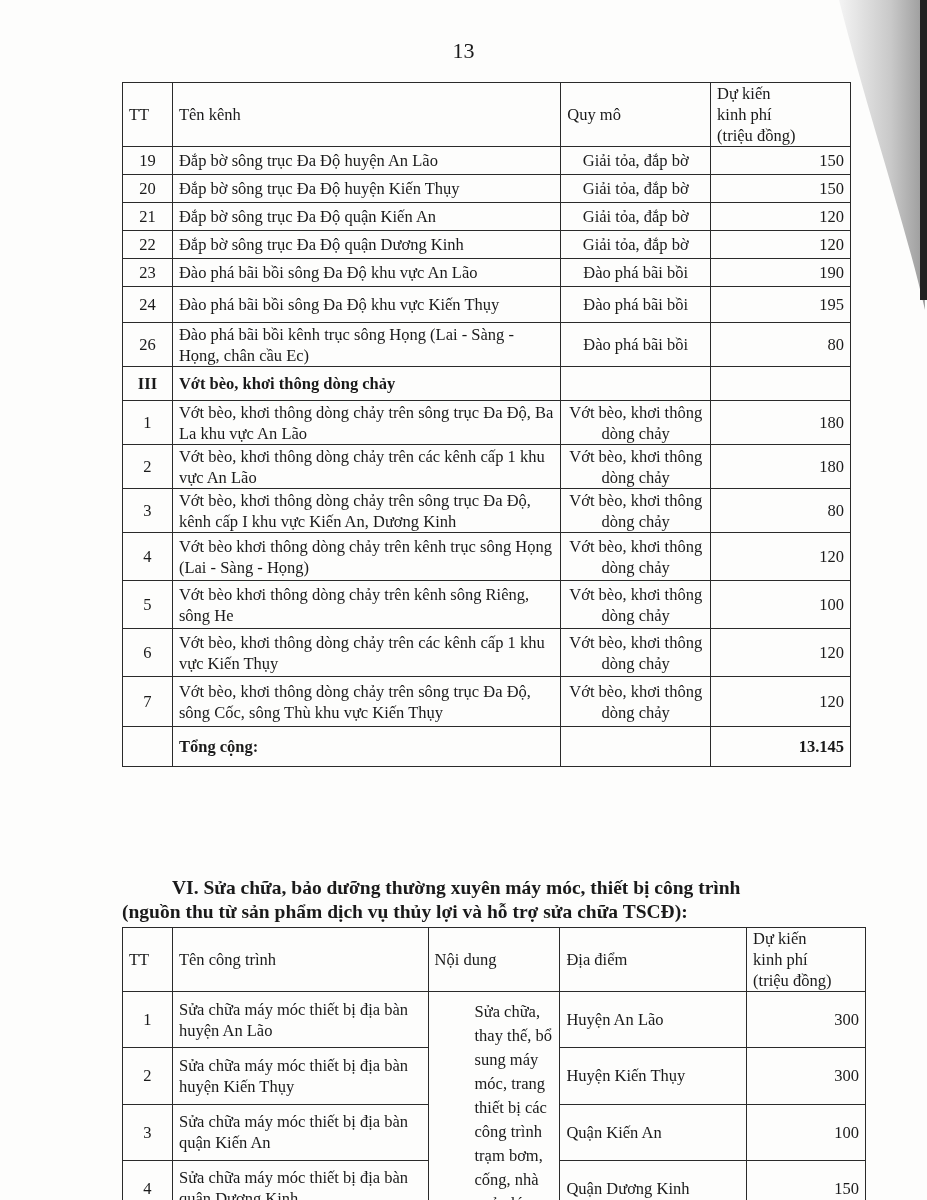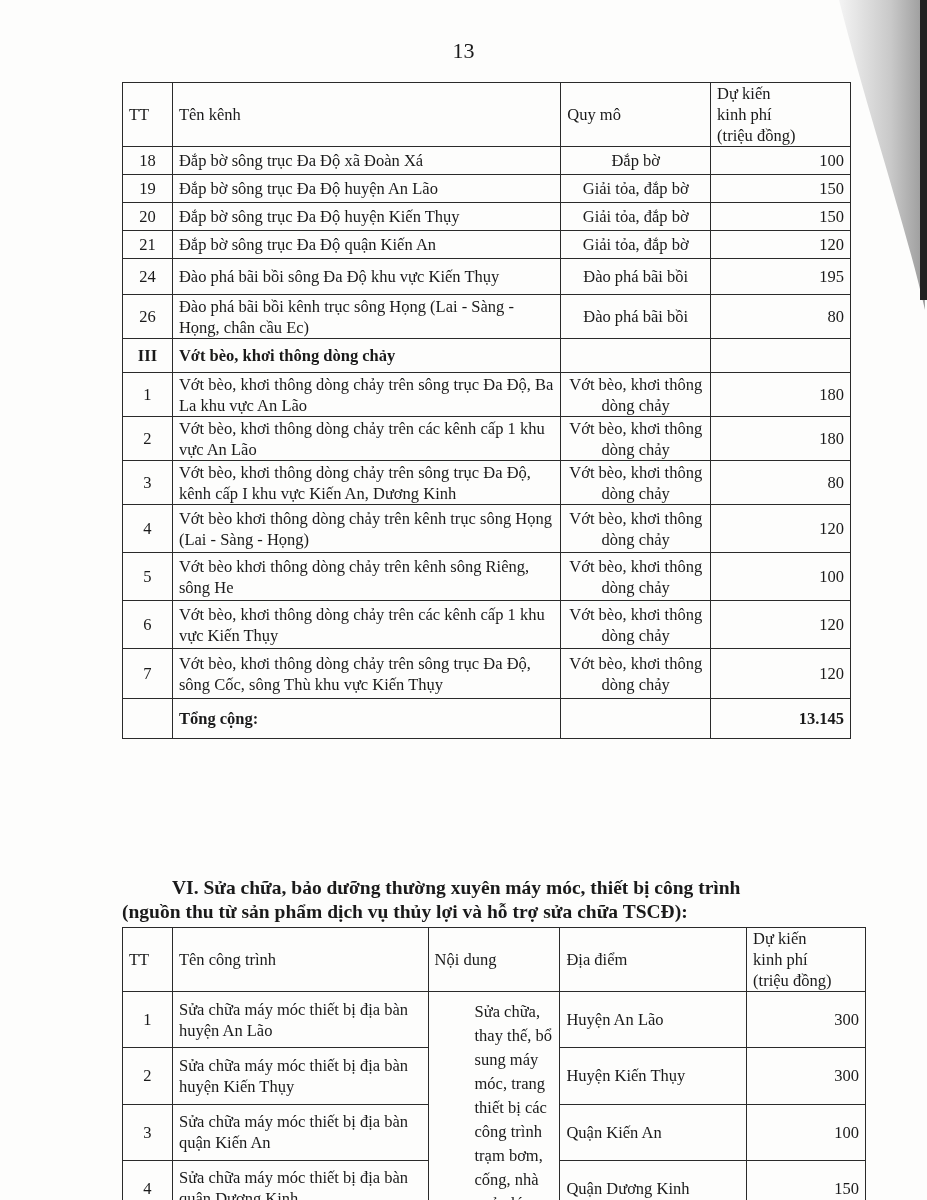--- a/index.html
+++ b/index.html
@@ -74,42 +74,48 @@
       <th>Quy mô</th>
       <th>
         <span class="wrap2">Dự kiến</span>
         <span class="wrap2">kinh phí</span>
         <span class="wrap2">(triệu đồng)</span>
       </th>
     </tr>
   </thead>
   <tbody>
     <tr class="s">
-      <td class="c">18</td>
-      <td>Đắp bờ sông trục Đa Độ xã Đoàn Xá</td>
-      <td class="c">Đắp bờ</td>
-      <td class="r">100</td>
-    </tr>
-    <tr class="s">
       <td class="c">19</td>
       <td>Đắp bờ sông trục Đa Độ huyện An Lão</td>
       <td class="c">Giải tỏa, đắp bờ</td>
       <td class="r">150</td>
     </tr>
     <tr class="s">
       <td class="c">20</td>
       <td>Đắp bờ sông trục Đa Độ huyện Kiến Thụy</td>
       <td class="c">Giải tỏa, đắp bờ</td>
       <td class="r">150</td>
     </tr>
     <tr class="s">
       <td class="c">21</td>
       <td>Đắp bờ sông trục Đa Độ quận Kiến An</td>
       <td class="c">Giải tỏa, đắp bờ</td>
       <td class="r">120</td>
+    </tr>
+    <tr class="s">
+      <td class="c">22</td>
+      <td>Đắp bờ sông trục Đa Độ quận Dương Kinh</td>
+      <td class="c">Giải tỏa, đắp bờ</td>
+      <td class="r">120</td>
+    </tr>
+    <tr class="s">
+      <td class="c">23</td>
+      <td>Đào phá bãi bồi sông Đa Độ khu vực An Lão</td>
+      <td class="c">Đào phá bãi bồi</td>
+      <td class="r">190</td>
     </tr>
     <tr class="s" style="height:36px">
       <td class="c">24</td>
       <td>Đào phá bãi bồi sông Đa Độ khu vực Kiến Thụy</td>
       <td class="c">Đào phá bãi bồi</td>
       <td class="r">195</td>
     </tr>
     <tr class="m">
       <td class="c">26</td>
       <td>Đào phá bãi bồi kênh trục sông Họng (Lai - Sàng - Họng, chân cầu Ec)</td>

